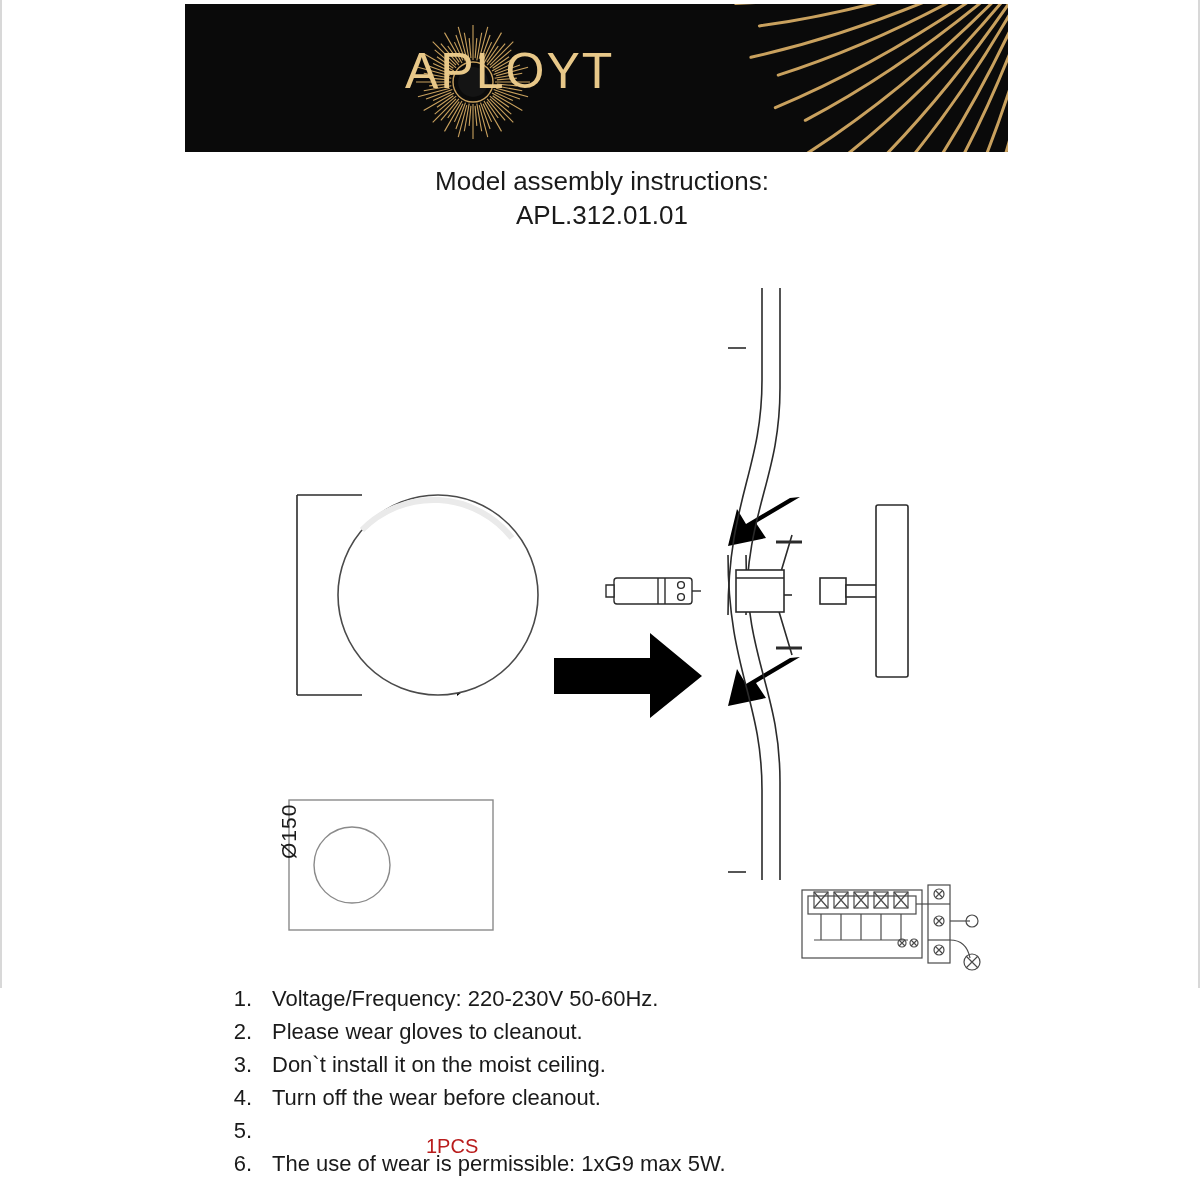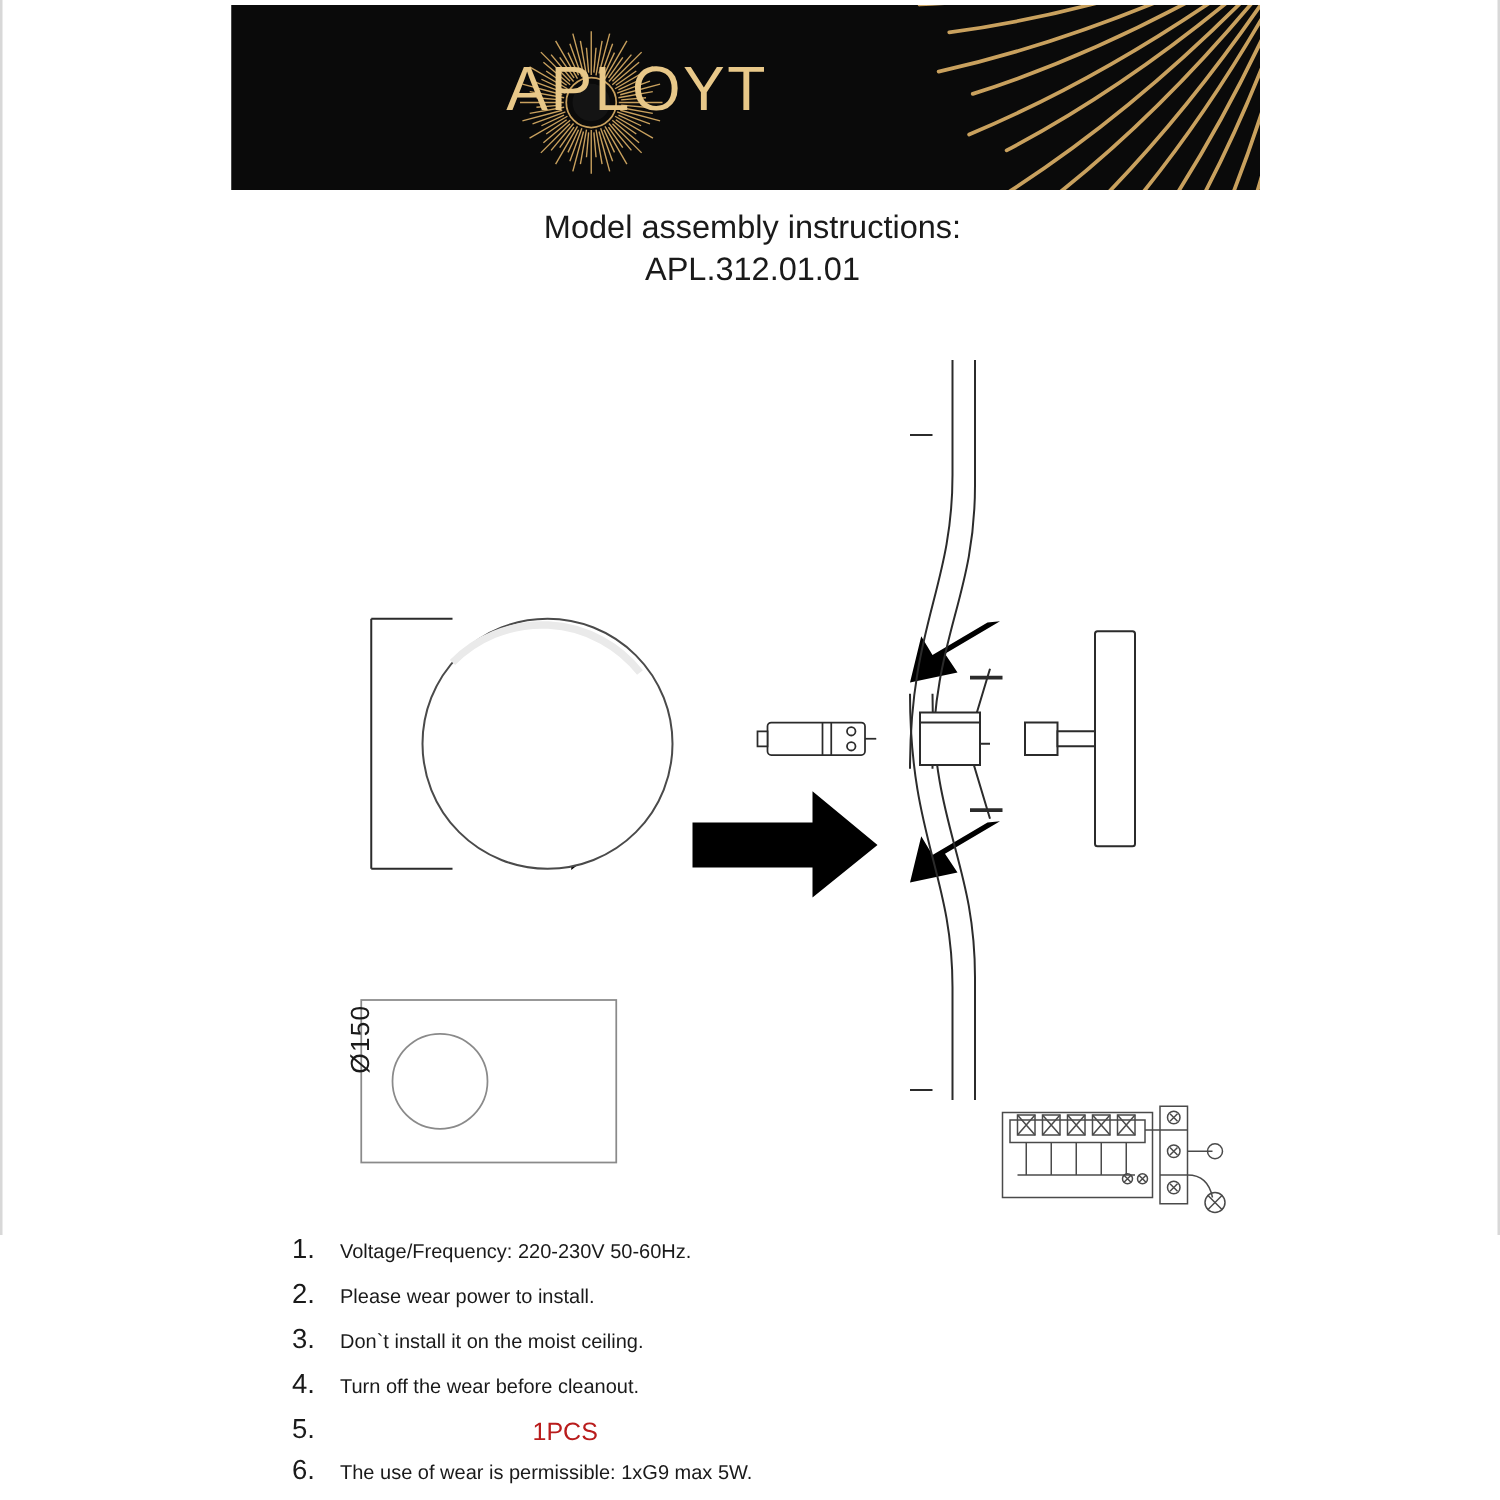--- a/index.html
+++ b/index.html
@@ -124,21 +124,21 @@
     line-height: 33px;
   }
   .instr-num {
     width: 38px;
     text-align: right;
     font-size: 22px;
     color: #1a1a1a;
     flex: none;
   }
   .instr-text {
-    font-size: 16px;
+    font-size: 22px;
     color: #1a1a1a;
     padding-left: 20px;
   }
 </style>
 </head>
 <body>
 
 <div class="page">
 
   <div class="banner">
@@ -378,21 +378,21 @@
     <div class="pcs-label">1PCS</div>
   </div>
 
   <div class="instructions">
     <div class="instr-row">
       <div class="instr-num">1.</div>
       <div class="instr-text">Voltage/Frequency: 220-230V 50-60Hz.</div>
     </div>
     <div class="instr-row">
       <div class="instr-num">2.</div>
-      <div class="instr-text">Please wear power to install.</div>
+      <div class="instr-text">Please wear gloves to cleanout.</div>
     </div>
     <div class="instr-row">
       <div class="instr-num">3.</div>
       <div class="instr-text">Don`t install it on the moist ceiling.</div>
     </div>
     <div class="instr-row">
       <div class="instr-num">4.</div>
       <div class="instr-text">Turn off the wear before cleanout.</div>
     </div>
     <div class="instr-row">

